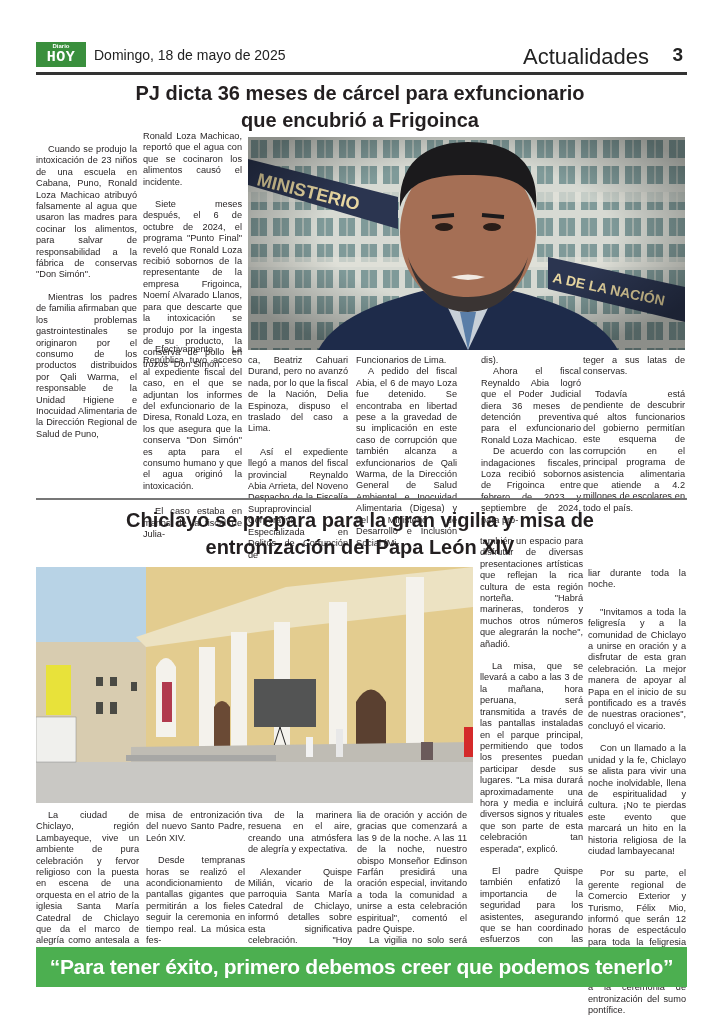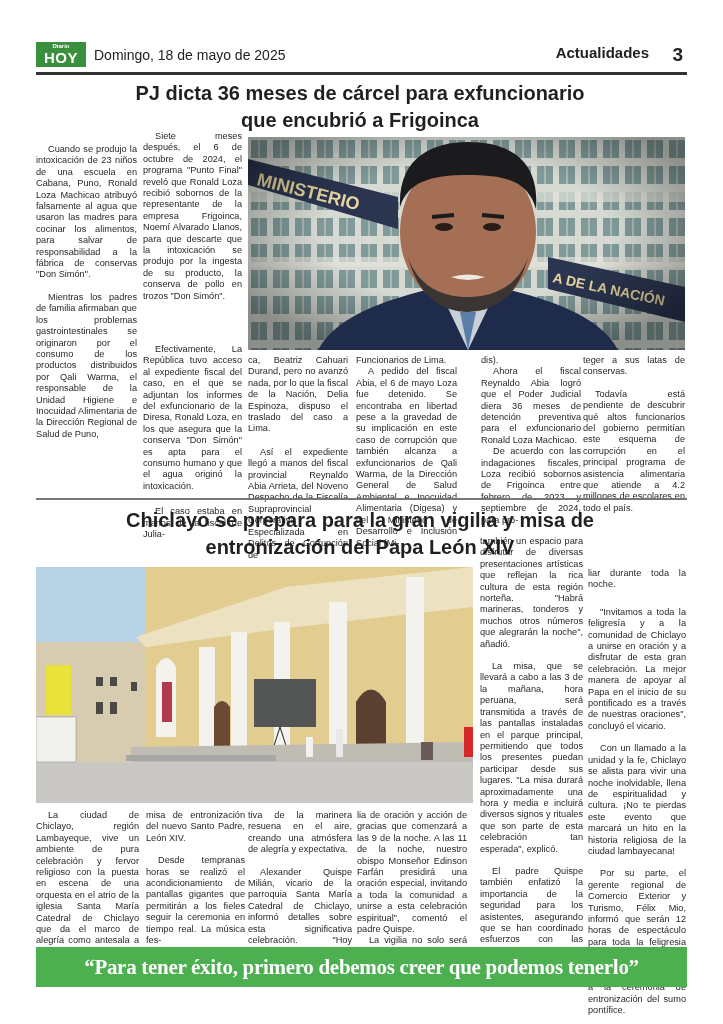--- a/index.html
+++ b/index.html
@@ -2,40 +2,40 @@
 <html><head>
 <meta charset="utf-8">
 <style>
   * { box-sizing: border-box; margin: 0; padding: 0; }
   html, body { width: 723px; height: 1024px; background: #ffffff; overflow: hidden; }
   body { position: relative; font-family: "Liberation Sans", sans-serif; color: #231f20; }
 
   .header { position: absolute; left: 36px; top: 40px; width: 651px; height: 32px; }
   .logo { position: absolute; left: 0; top: 2px; width: 50px; height: 25px; background: #3a8f3d; color: #fff; text-align: center; }
   .logo .small { font-size: 6px; font-weight: bold; line-height: 7px; display: block; padding-top: 1px; }
-  .logo .big { font-family: Liberation Sans, sans-serif; font-size: 15px; font-weight: bold; line-height: 15px; display: block; letter-spacing: 0.5px; }
+  .logo .big { font-family: Liberation Mono, monospace; font-size: 15px; font-weight: bold; line-height: 15px; display: block; letter-spacing: 0.5px; }
   .date { position: absolute; left: 58px; top: 7px; font-size: 14px; color: #222; }
-  .section { position: absolute; right: 38px; top: 4px; font-size: 15px; font-weight: bold; color: #222; }
+  .section { position: absolute; right: 38px; top: 4px; font-size: 22px; font-weight: normal; color: #222; }
   .pagenum { position: absolute; right: 4px; top: 4px; font-size: 19px; font-weight: bold; color: #222; }
   .header-rule { position: absolute; left: 36px; top: 72px; width: 651px; height: 3px; background: #333; }
 
   .headline { position: absolute; left: 60px; width: 600px; text-align: center; font-weight: bold; font-size: 20px; line-height: 27px; color: #231f20; }
   .h1 { top: 80px; }
   .h2 { top: 507px; }
 
   .photo { position: absolute; overflow: hidden; }
   .photo1 { left: 248px; top: 137px; width: 437px; height: 213px; background: linear-gradient(180deg,#9aa7a6 0%,#c9cfcb 40%,#b3bbb6 70%,#8c9590 100%); }
   .photo2 { left: 36px; top: 567px; width: 437px; height: 236px; background: #dcd2b4; }
 
   .col { position: absolute; font-size: 9.2px; line-height: 11.4px; text-align: justify; color: #231f20; }
   .col p { text-indent: 12px; margin-bottom: 11px; }
   .col p.tight { margin-bottom: 0; }
   .col p.noindent { text-indent: 0; }
 
-  .banner { position: absolute; left: 36px; top: 947px; width: 651px; height: 40px; background: #4caf50; color: #fff; text-align: center; font-size: 21px; font-weight: bold; line-height: 40px; font-family: Liberation Serif, serif; letter-spacing: -0.3px; }
+  .banner { position: absolute; left: 36px; top: 947px; width: 651px; height: 40px; background: #4caf50; color: #fff; text-align: center; font-size: 21px; font-weight: bold; line-height: 40px; font-family: Liberation Sans, sans-serif; letter-spacing: -0.3px; }
   .sep-rule { position: absolute; left: 36px; top: 498px; width: 651px; height: 2px; background: #777; }
 </style>
 </head>
 <body>
 
 <div class="header">
   <div class="logo">
     <span class="small">Diario</span>
     <span class="big">HOY</span>
   </div>
@@ -85,20 +85,21 @@
     <path d="M203,140 Q220,135 237,140 Q220,146 203,140 Z" fill="#f0e9e2"></path>
   </svg>
 </div>
 
 <div class="col" style="left:36px; top:144px; width:101px;">
   <p>Cuando se produjo la intoxicación de 23 niños de una escuela en Cabana, Puno, Ronald Loza Machicao atribuyó falsamente al agua que usaron las madres para cocinar los alimentos, para salvar de responsabilidad a la fábrica de conservas "Don Simón".</p>
   <p class="tight">Mientras los padres de familia afirmaban que los problemas gastrointestinales se originaron por el consumo de los productos distribuidos por Qali Warma, el responsable de la Unidad Higiene e Inocuidad Alimentaria de la Dirección Regional de Salud de Puno,</p>
 </div>
 
 <div class="col" style="left:143px; top:131px; width:99px;">
+  <p class="noindent">Ronald Loza Machicao, reportó que el agua con que se cocinaron los alimentos causó el incidente.</p>
   <p class="tight">Siete meses después, el 6 de octubre de 2024, el programa "Punto Final" reveló que Ronald Loza recibió sobornos de la representante de la empresa Frigoinca, Noemí Alvarado Llanos, para que descarte que la intoxicación se produjo por la ingesta de su producto, la conserva de pollo en trozos "Don Simón".</p>
 </div>
 
 <div class="col" style="left:143px; top:344px; width:99px;">
   <p style="margin-bottom:14px">Efectivamente, La República tuvo acceso al expediente fiscal del caso, en el que se adjuntan los informes del exfuncionario de la Diresa, Ronald Loza, en los que asegura que la conserva "Don Simón" es apta para el consumo humano y que el agua originó la intoxicación.</p>
   <p class="tight">El caso estaba en manos de la fiscal de Julia-</p>
 </div>
 
 <div class="col" style="left:248px; top:355px; width:100px;">
   <p class="noindent" style="margin-bottom:12px">ca, Beatriz Cahuari Durand, pero no avanzó nada, por lo que la fiscal de la Nación, Delia Espinoza, dispuso el traslado del caso a Lima.</p>

